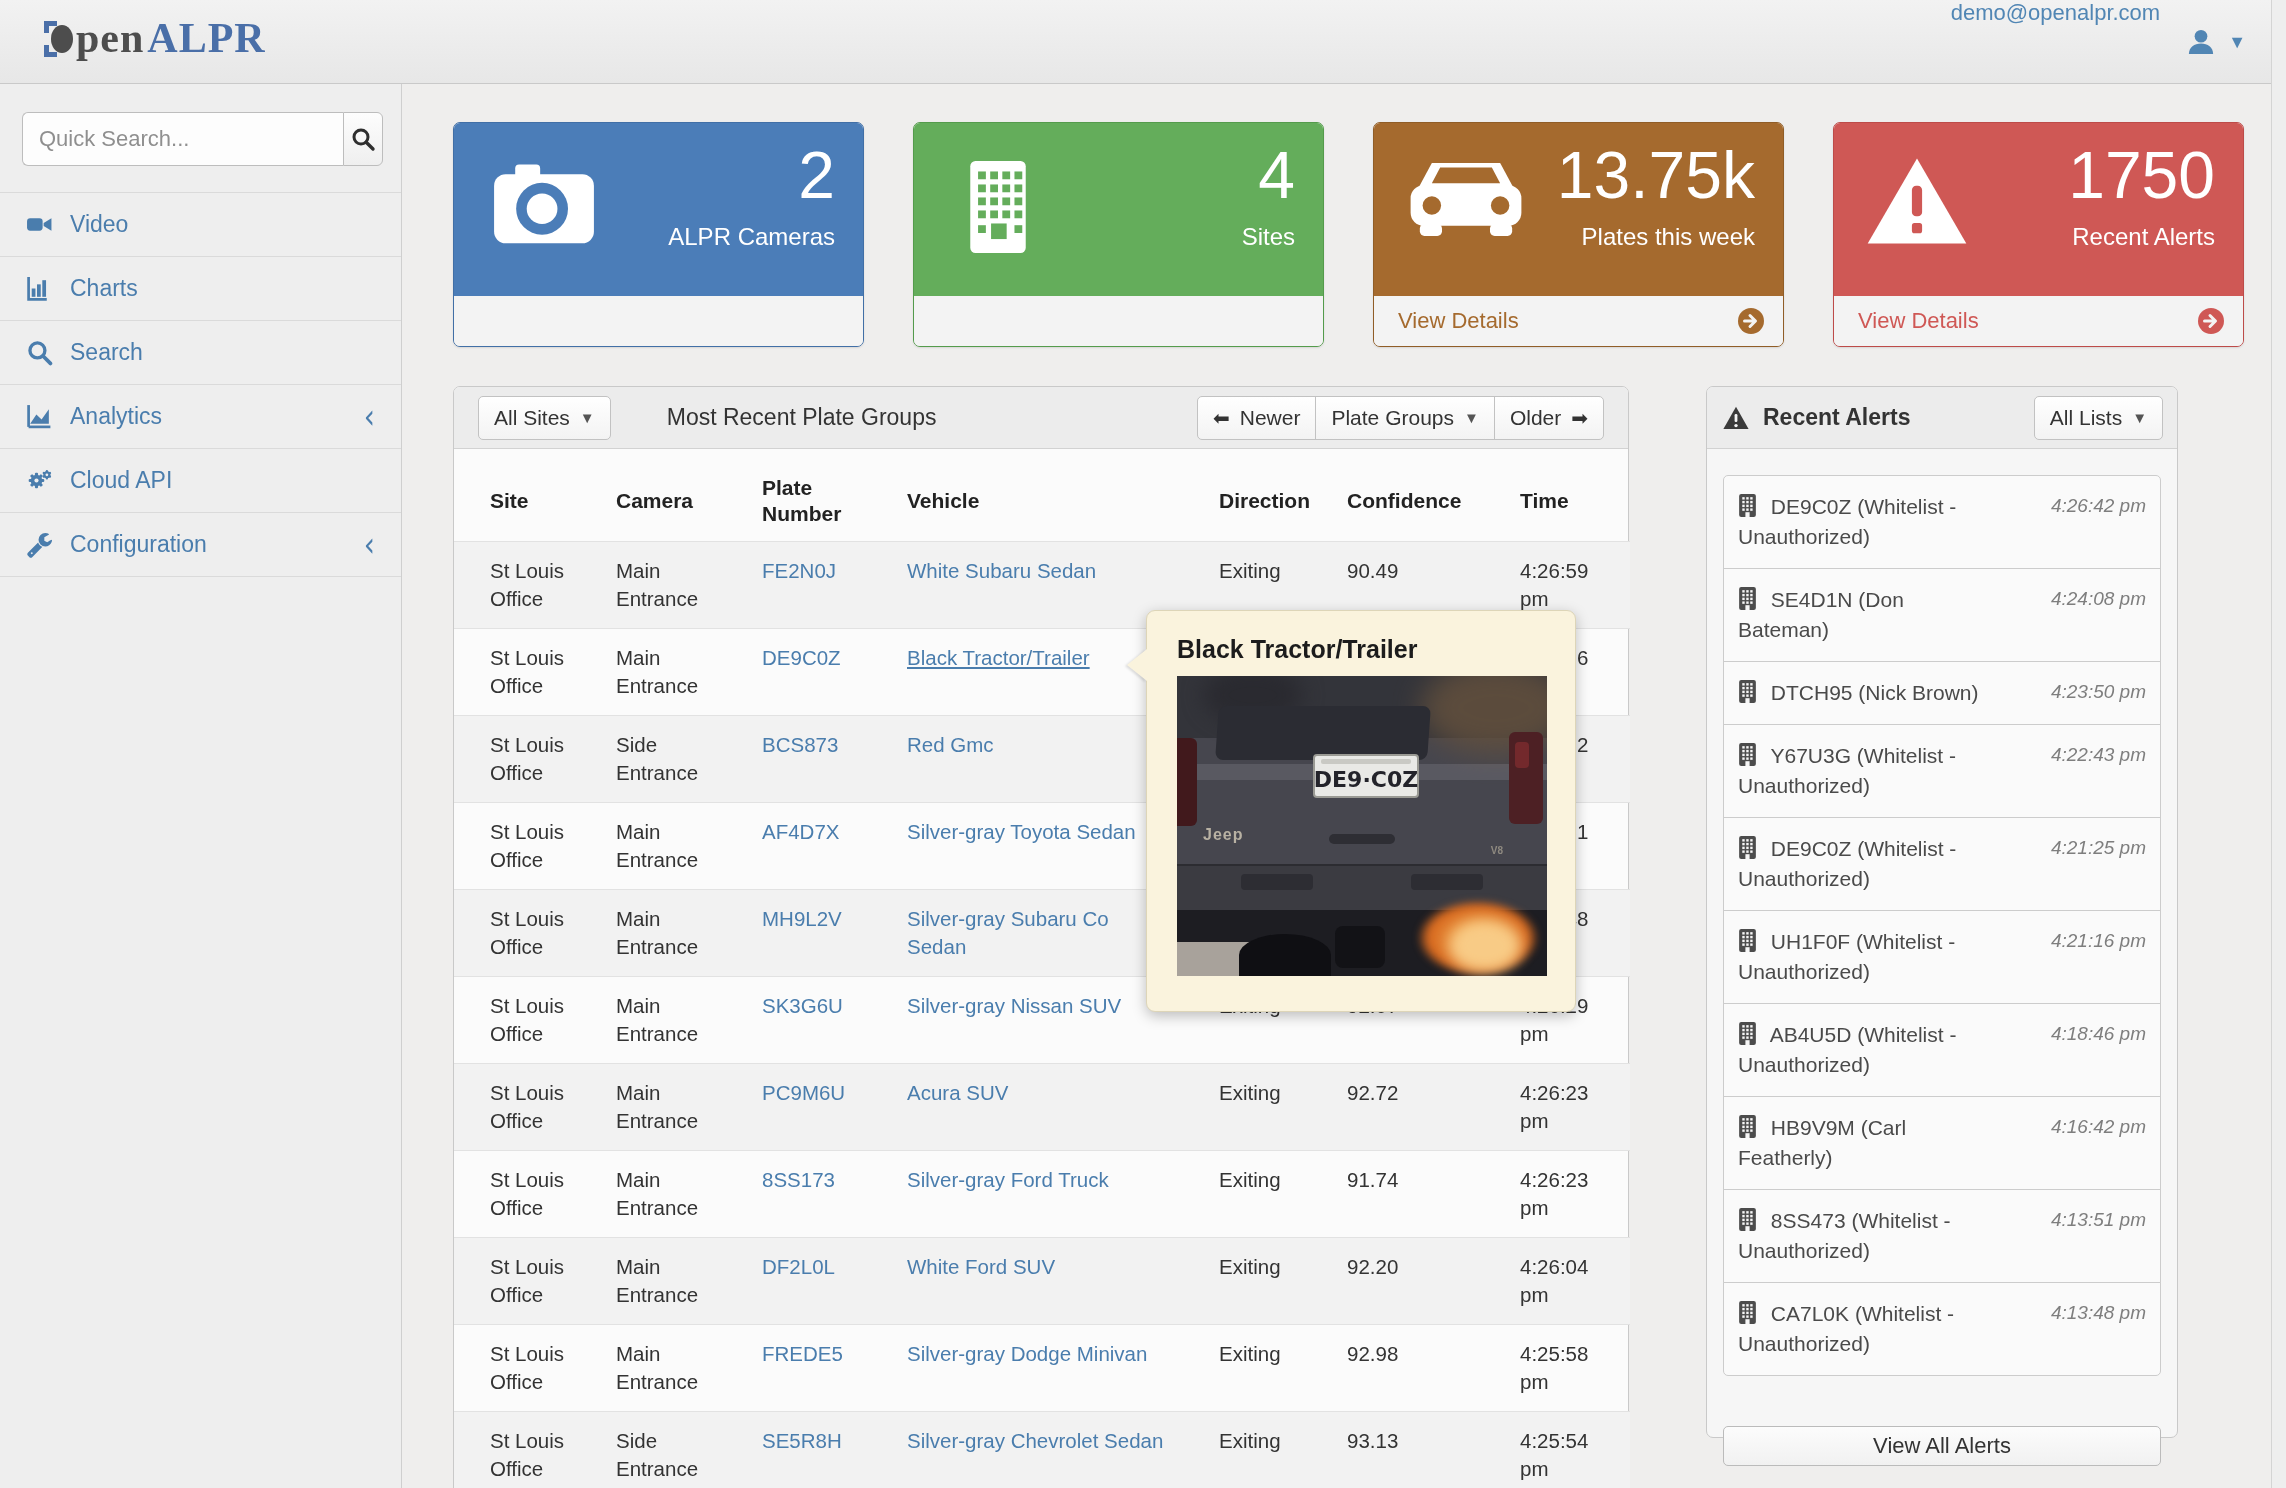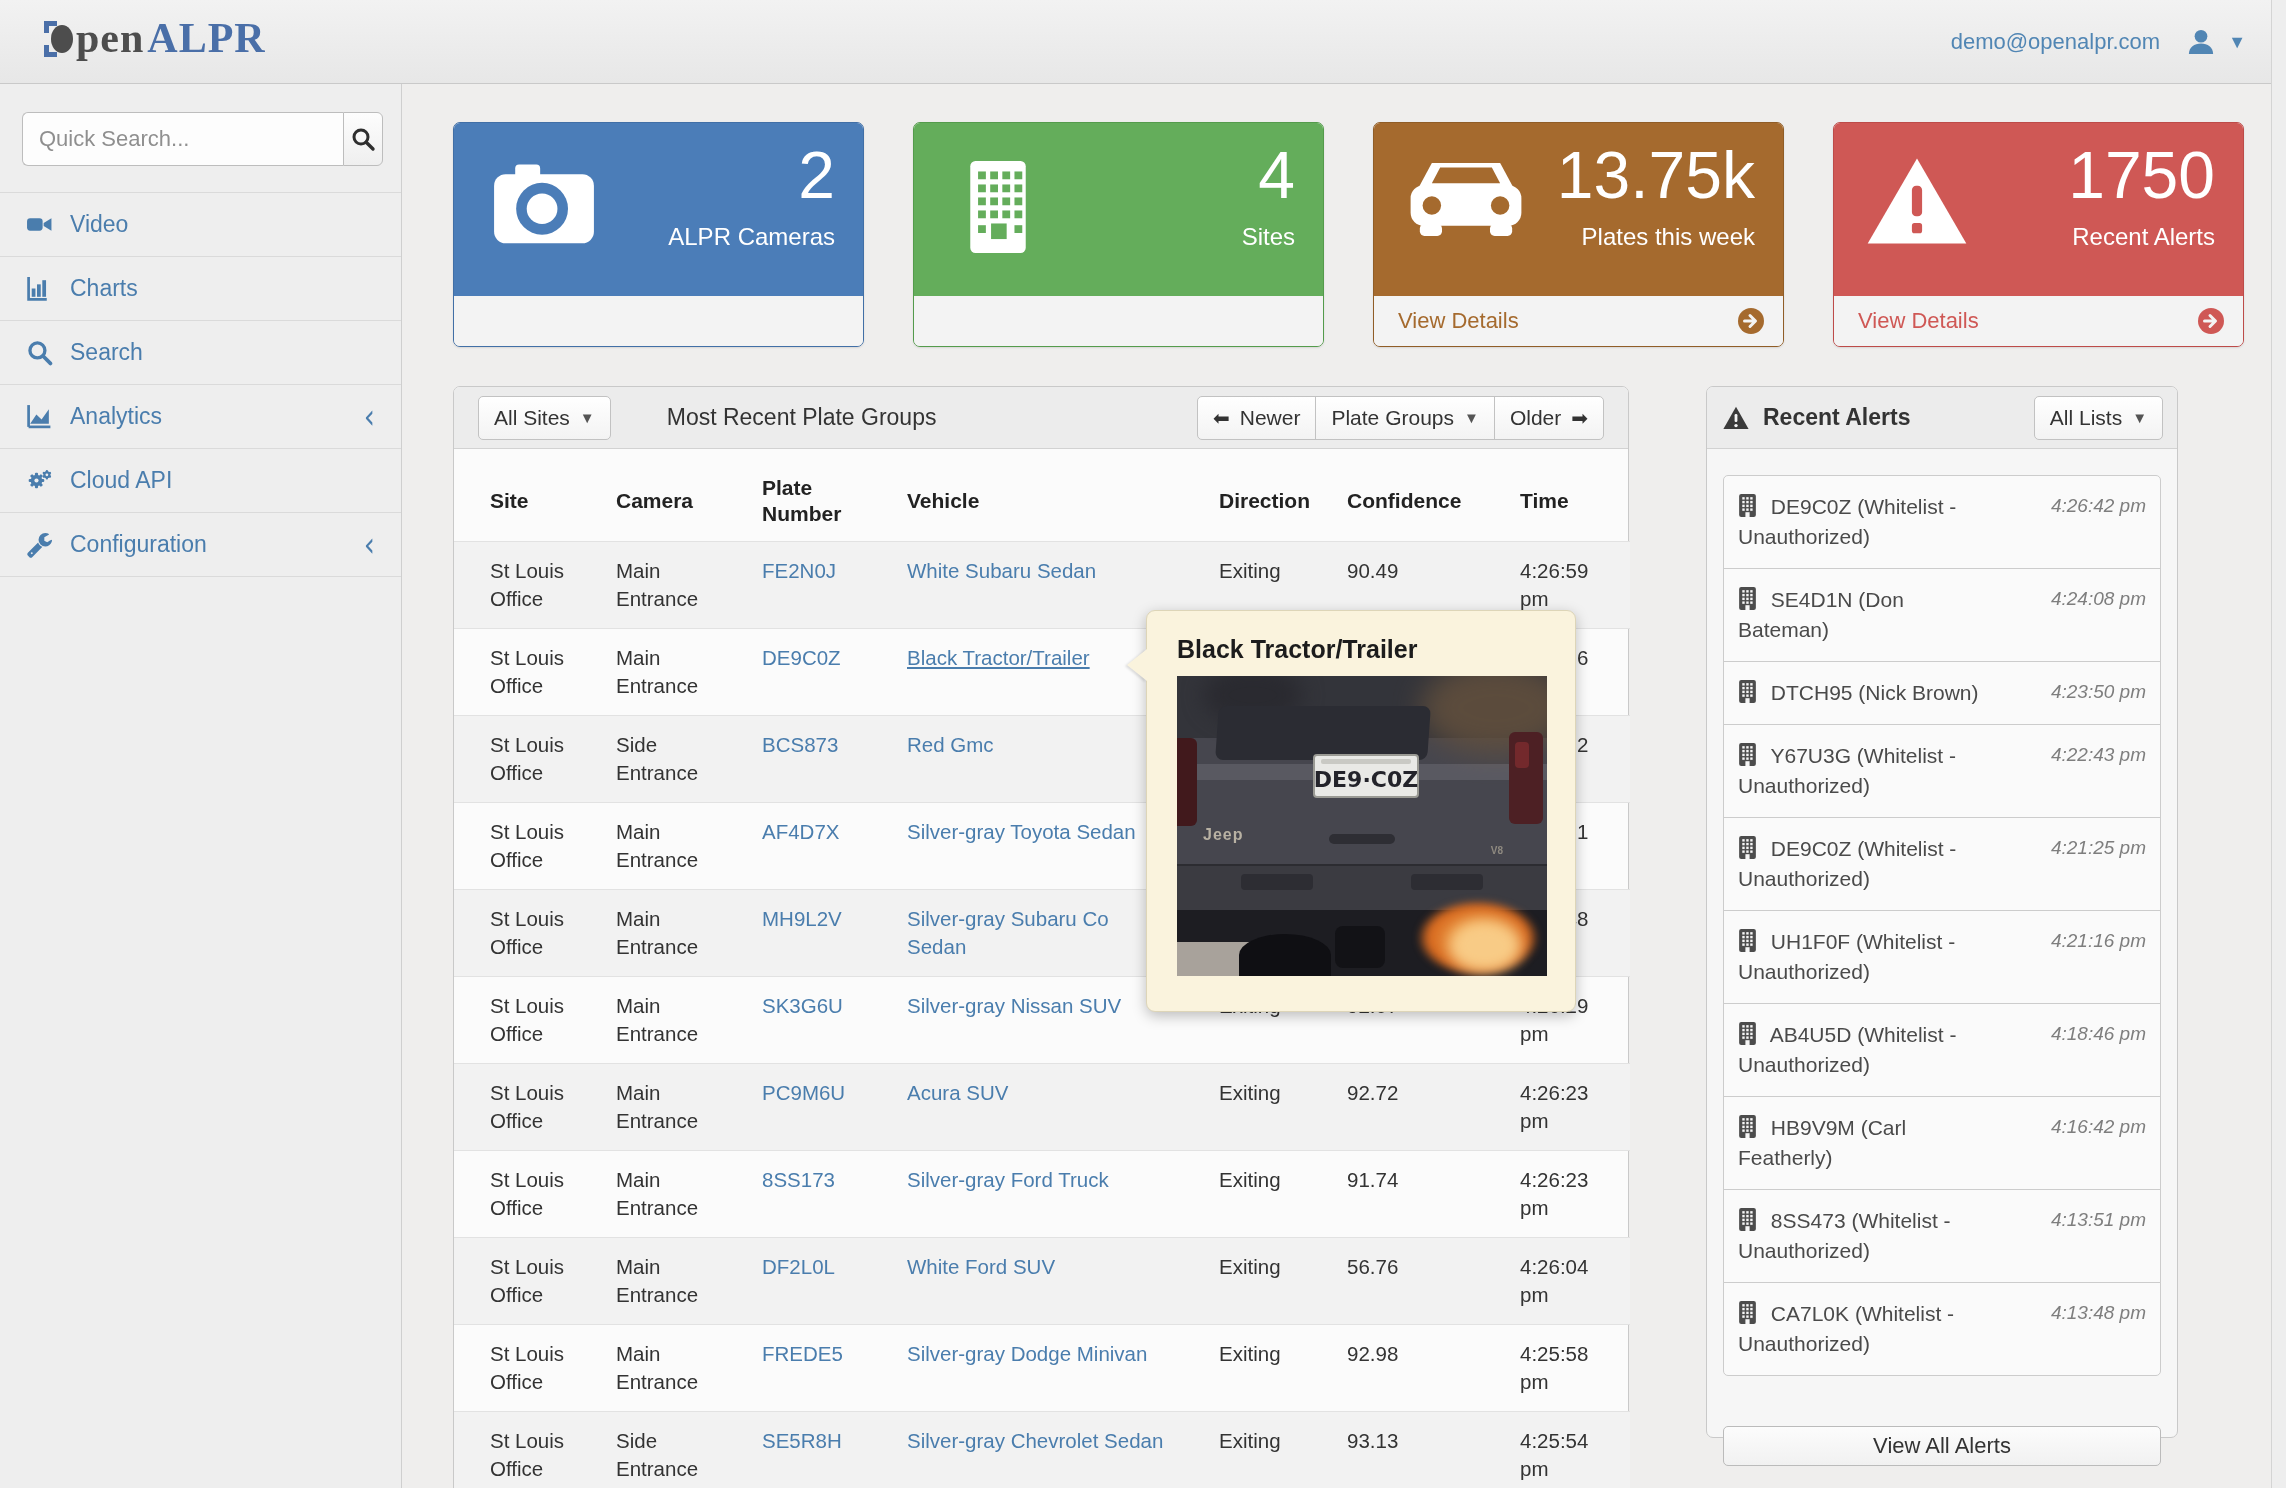--- a/index.html
+++ b/index.html
@@ -14,21 +14,21 @@
   .brand { position:absolute; left:44px; top:14px; font-family:"Liberation Serif", serif;
     font-weight:bold; font-size:42px; letter-spacing:1px; }
   .ap { display:inline-block; position:relative; width:32px; height:44px; vertical-align:-8px; }
   .ap .oval { position:absolute; left:7px; top:9px; width:22px; height:28px; background:#4d4d4d; border-radius:50%; }
   .ap .br-t { position:absolute; left:0; top:5px; width:13px; height:12px;
     border-left:5px solid #4a6fa8; border-top:5px solid #4a6fa8; }
   .ap .br-b { position:absolute; left:0; bottom:3px; width:13px; height:12px;
     border-left:5px solid #4a6fa8; border-bottom:5px solid #4a6fa8; }
   .brand .dark { color:#4d4d4d; }
   .brand .accent { color:#4a6fa8; margin-left:3px; }
-  .nav-user { position:absolute; right:40px; top:0; height:84px; display:flex; align-items:center; gap:26px; }
+  .nav-user { position:absolute; right:40px; top:0; height:84px; display:flex; gap:26px; }
   .nav-email { color:#5186b4; font-size:22px; }
   .caret { color:#5186b4; font-size:18px; }
 
   
   .page-edge { position:absolute; right:0; top:0; bottom:0; width:15px;
     background:#eeeeee; border-left:1px solid #d4d4d4; z-index:40; }
 
   
   .sidebar { position:absolute; left:0; top:84px; bottom:0; width:402px;
     background:#eeeeee; border-right:1px solid #cfcfcf; z-index:10; }
@@ -459,21 +459,21 @@
     <td>91.74</td>
     <td>4:26:23 pm</td>
   </tr>
 
   <tr class="striped">
     <td>St Louis Office</td>
     <td>Main Entrance</td>
     <td><a class="cell-link">DF2L0L</a></td>
     <td class="c-veh"><a class="cell-link">White Ford SUV</a></td>
     <td>Exiting</td>
-    <td>56.76</td>
+    <td>92.20</td>
     <td>4:26:04 pm</td>
   </tr>
 
   <tr>
     <td>St Louis Office</td>
     <td>Main Entrance</td>
     <td><a class="cell-link">FREDE5</a></td>
     <td class="c-veh"><a class="cell-link">Silver-gray Dodge Minivan</a></td>
     <td>Exiting</td>
     <td>92.98</td>

